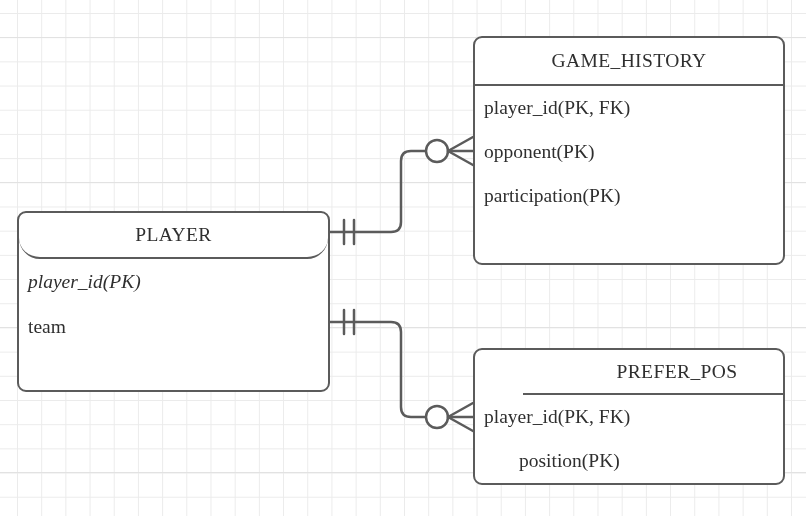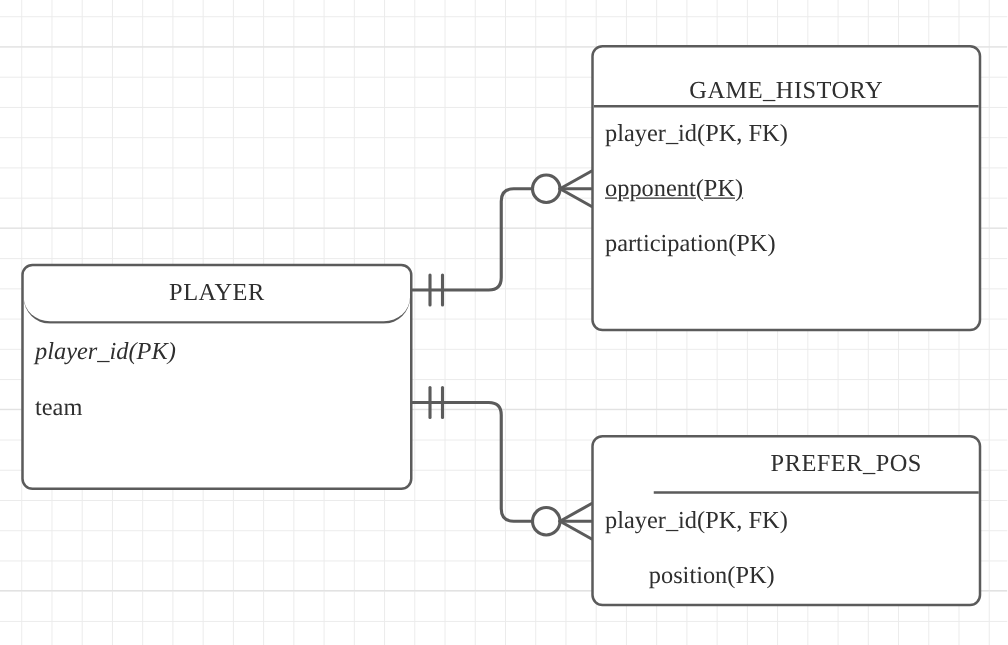--- a/index.html
+++ b/index.html
@@ -125,28 +125,28 @@
       <div class="attr" style="height:45px;font-style:italic;">
         <span>player_id(PK)</span>
       </div>
       <div class="attr" style="height:45px;">
         <span>team</span>
       </div>
     </div>
   </div>
 
   <div class="entity" style="left:473px; top:36px; width:312px; height:229px;">
-    <div class="entity-header" style="height:48px;align-items:flex-end;">
+    <div class="entity-header" style="height:48px;">
       <span>GAME_HISTORY</span>
     </div>
     <div class="entity-body">
       <div class="attr" style="height:44px;">
         <span>player_id(PK, FK)</span>
       </div>
-      <div class="attr" style="height:44px;text-decoration:underline;">
+      <div class="attr" style="height:44px;">
         <span>opponent(PK)</span>
       </div>
       <div class="attr" style="height:44px;">
         <span>participation(PK)</span>
       </div>
     </div>
   </div>
 
   <div class="entity" style="left:473px; top:348px; width:312px; height:137px;">
     <div class="entity-header" style="height:45px;margin-left:48px;">

